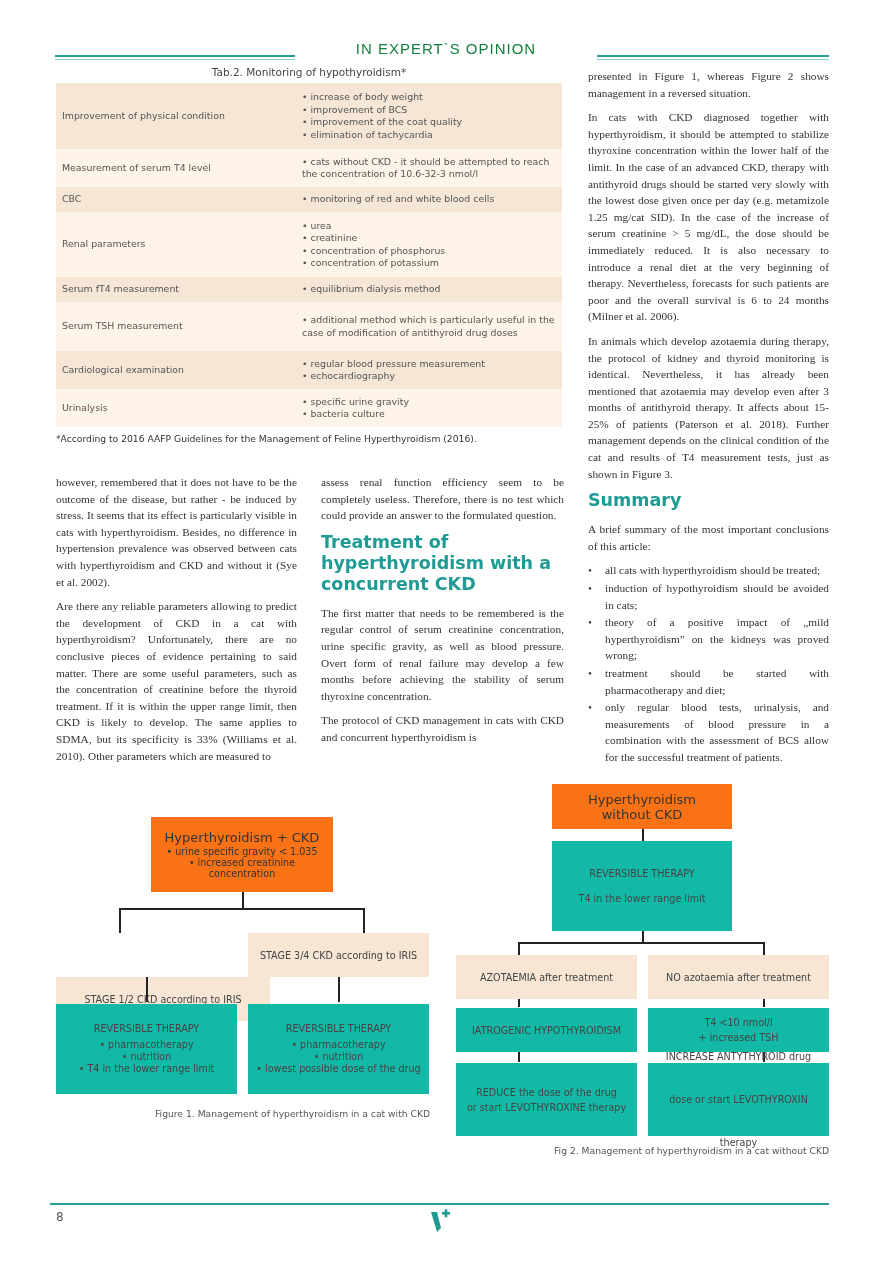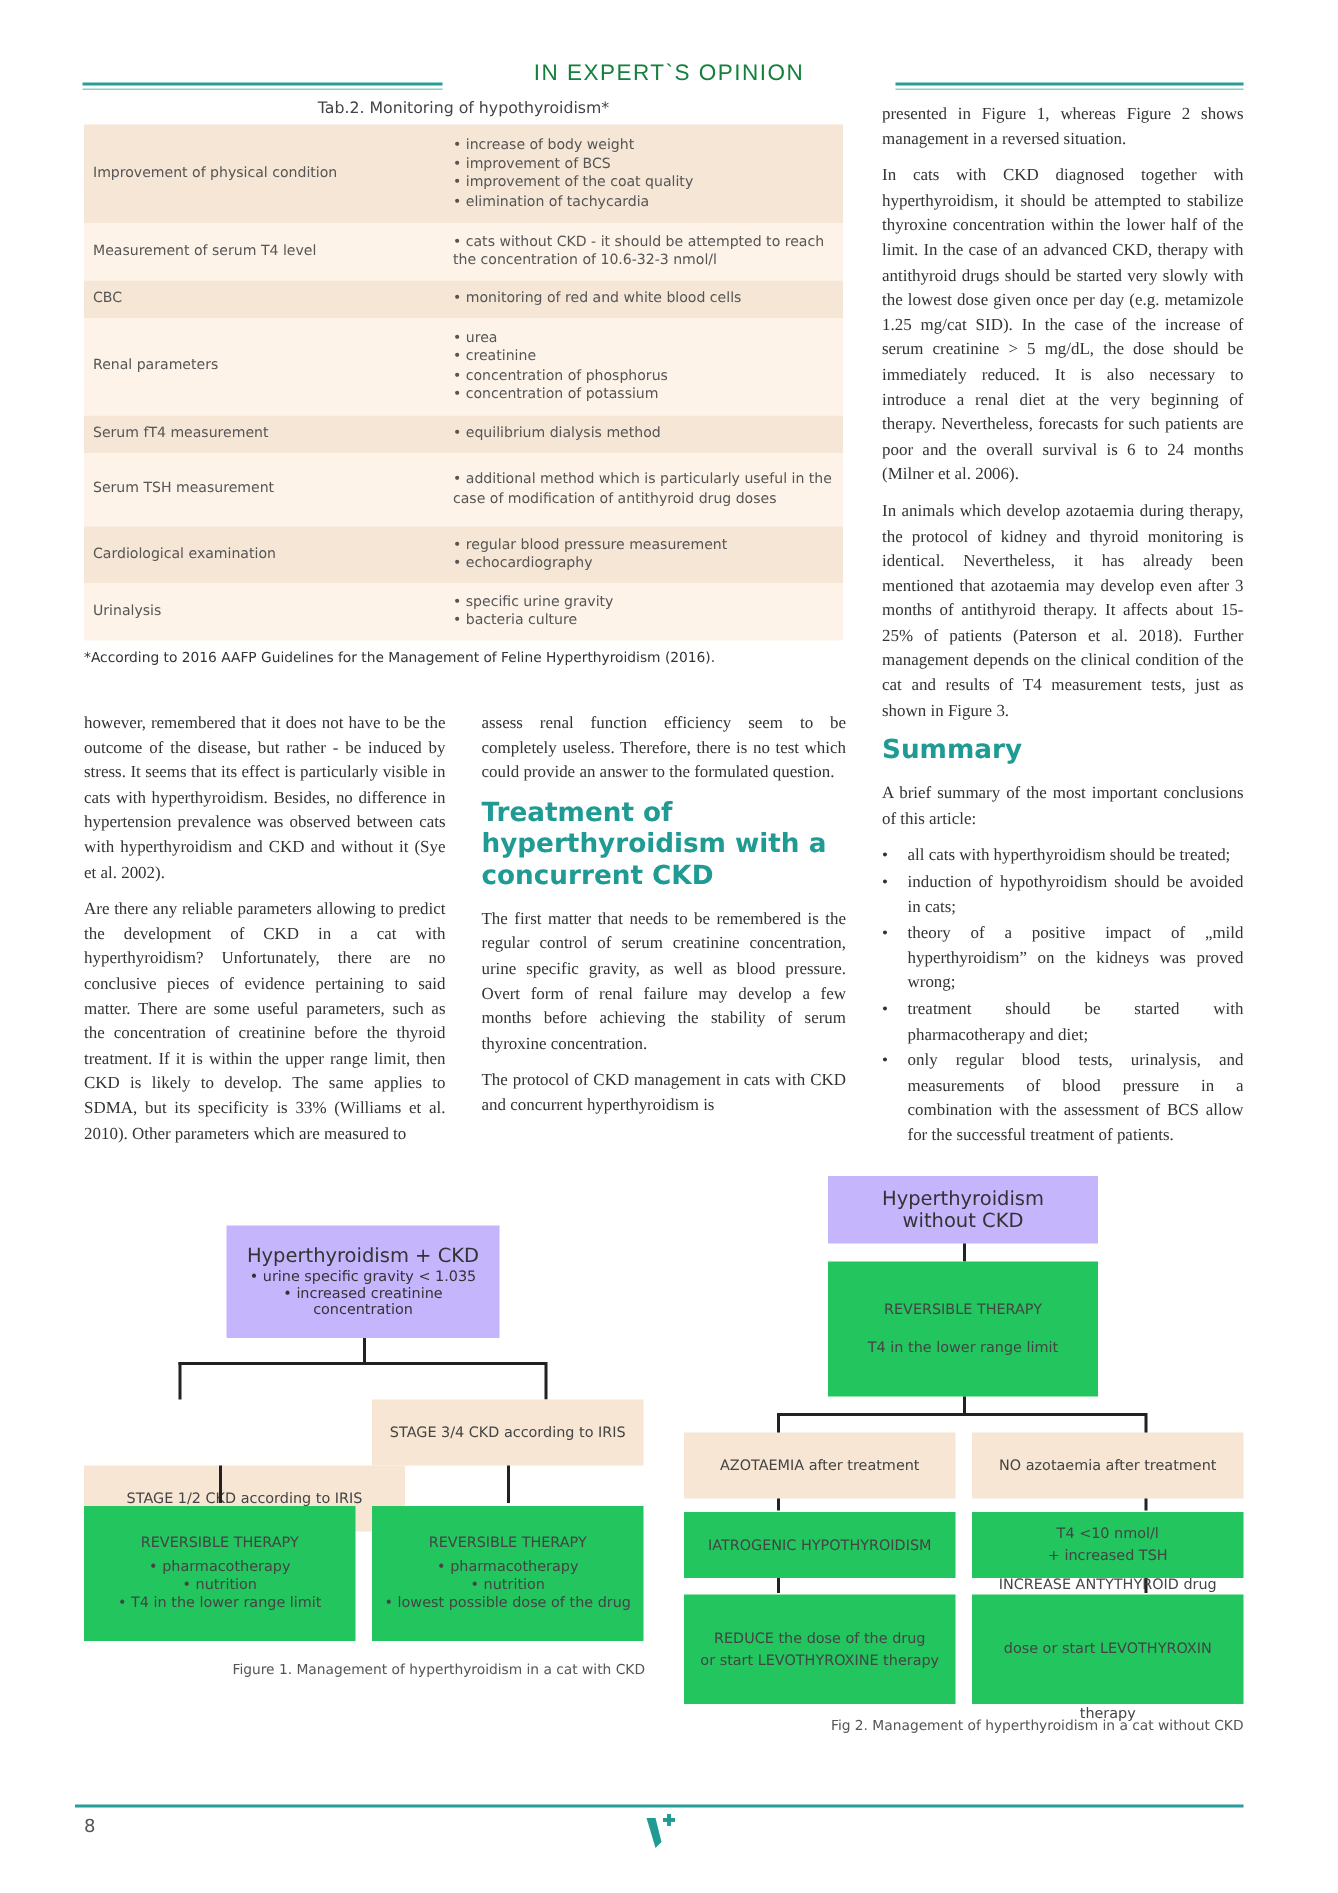--- a/index.html
+++ b/index.html
@@ -25,23 +25,23 @@
   
   .col { position: absolute; font-family: "Liberation Serif", serif; font-size: 11.3px; line-height: 16.6px; color: #333; text-align: justify; }
   .col p { margin-bottom: 8px; }
   .col h2 { font-family: "DejaVu Sans", sans-serif; color: #1f9b94; font-weight: bold; font-size: 17.5px; line-height: 21px; margin: 8px 0 10px 0; text-align: left; }
   .col ul { list-style: none; }
   .col li { position: relative; padding-left: 17px; margin-bottom: 1px; }
   .col li::before { content: "•"; position: absolute; left: 0; top: 0; }
 
   
   .box { position: absolute; display: flex; flex-direction: column; justify-content: center; align-items: center; text-align: center; font-family: "DejaVu Sans", sans-serif; color: #444; }
-  .box.orange { background: #c4b5fd; color: #333; }
+  .box.orange { background: #f97316; color: #333; }
   .box.beige { background: #f6e6d3; }
-  .box.cream { background: #22c55e; }
+  .box.cream { background: #14b8a6; }
   .ln { position: absolute; background: #222; }
   .fig-cap { position: absolute; font-family: "DejaVu Sans", sans-serif; font-size: 9.2px; color: #555; }
 
   
   .foot-line { position: absolute; top: 1203px; left: 50px; width: 779px; height: 2px; background: #2a9d9a; }
   .page-num { position: absolute; top: 1210px; left: 56px; font-family: "DejaVu Sans", sans-serif; font-size: 12px; color: #555; }
 </style>
 </head>
 <body>
 

